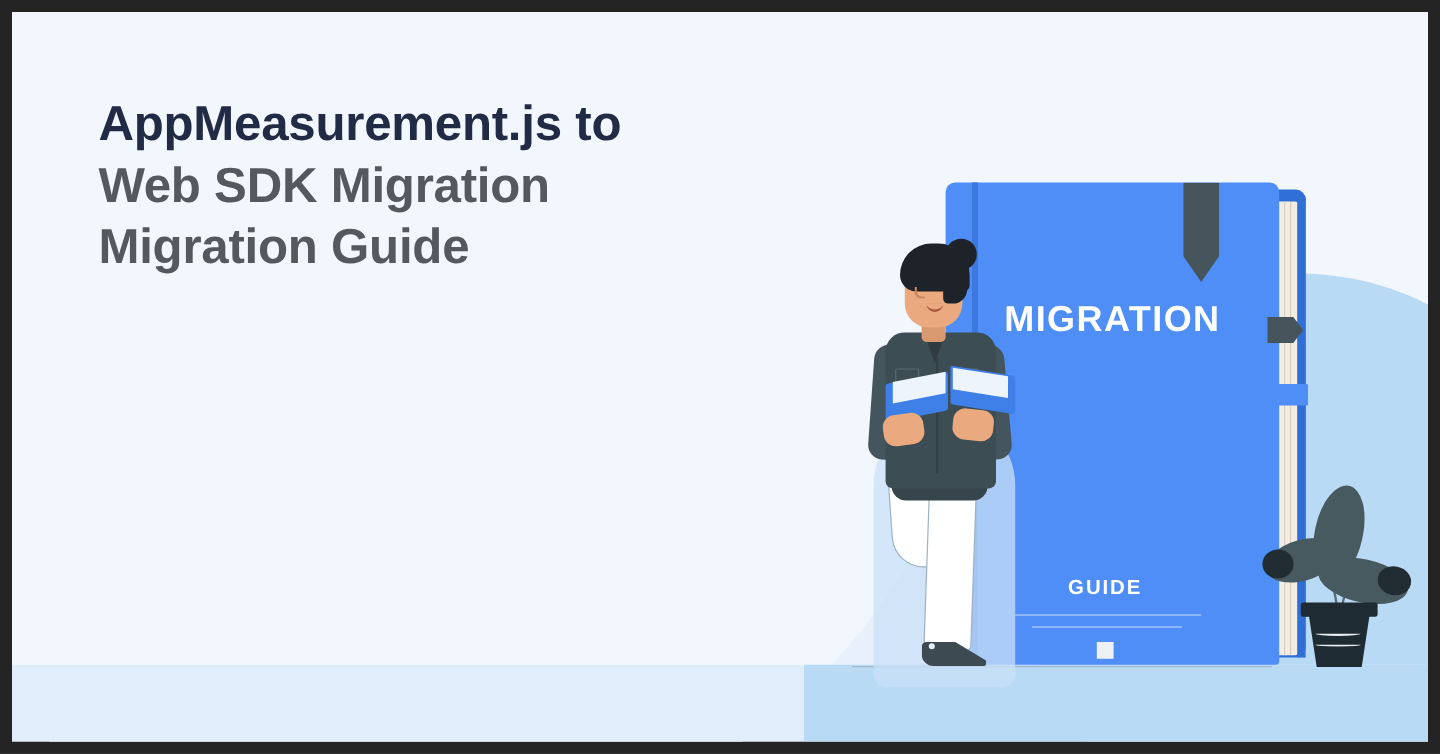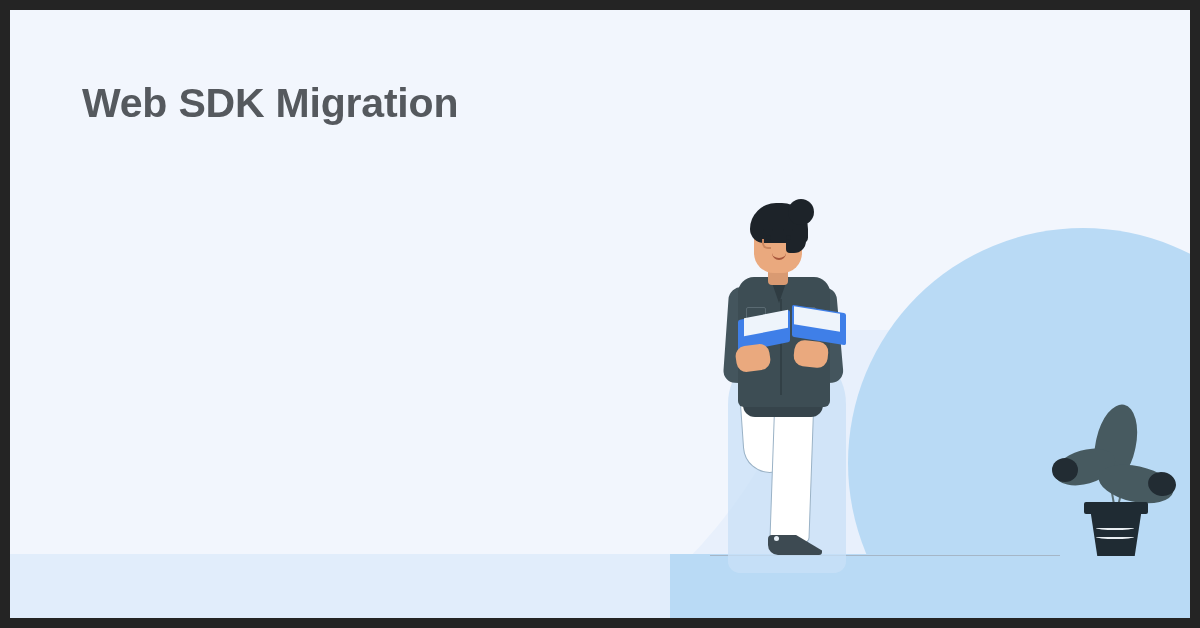--- a/index.html
+++ b/index.html
@@ -580,23 +580,44 @@
   <div class="canvas">
 
     <div class="bg-circle-left"></div>
     <div class="bg-band-top"></div>
     <div class="bg-circle-right"></div>
     <div class="bg-floor"></div>
     <div class="bg-floor-blue"></div>
     <div class="ground-line"></div>
 
     <h1 class="headline">
+      <span class="line-1">AppMeasurement.js to</span>
       <span class="line-2">Web SDK Migration</span>
+      <span class="line-3">Migration Guide</span>
     </h1>
 
+    <div class="book">
+      <div class="book-back"></div>
+      <div class="book-pages">
+        <div class="book-pages-line a"></div>
+        <div class="book-pages-line b"></div>
+      </div>
+      <div class="book-innerspine"></div>
+      <div class="book-cover">
+        <div class="book-spine-fold"></div>
+        <div class="bookmark"></div>
+        <div class="book-title">MIGRATION</div>
+        <div class="book-sub">GUIDE</div>
+        <div class="book-rule r1"></div>
+        <div class="book-rule r2"></div>
+        <div class="book-square"></div>
+      </div>
+      <div class="page-tab"></div>
+      <div class="page-tab-blue"></div>
+    </div>
 
     <div class="person">
       <div class="p-shadow"></div>
 
       <div class="leg-back"></div>
       <div class="leg-front"></div>
       <div class="shoe"></div>
       <div class="shoe-dot"></div>
 
       <div class="hips"></div>

